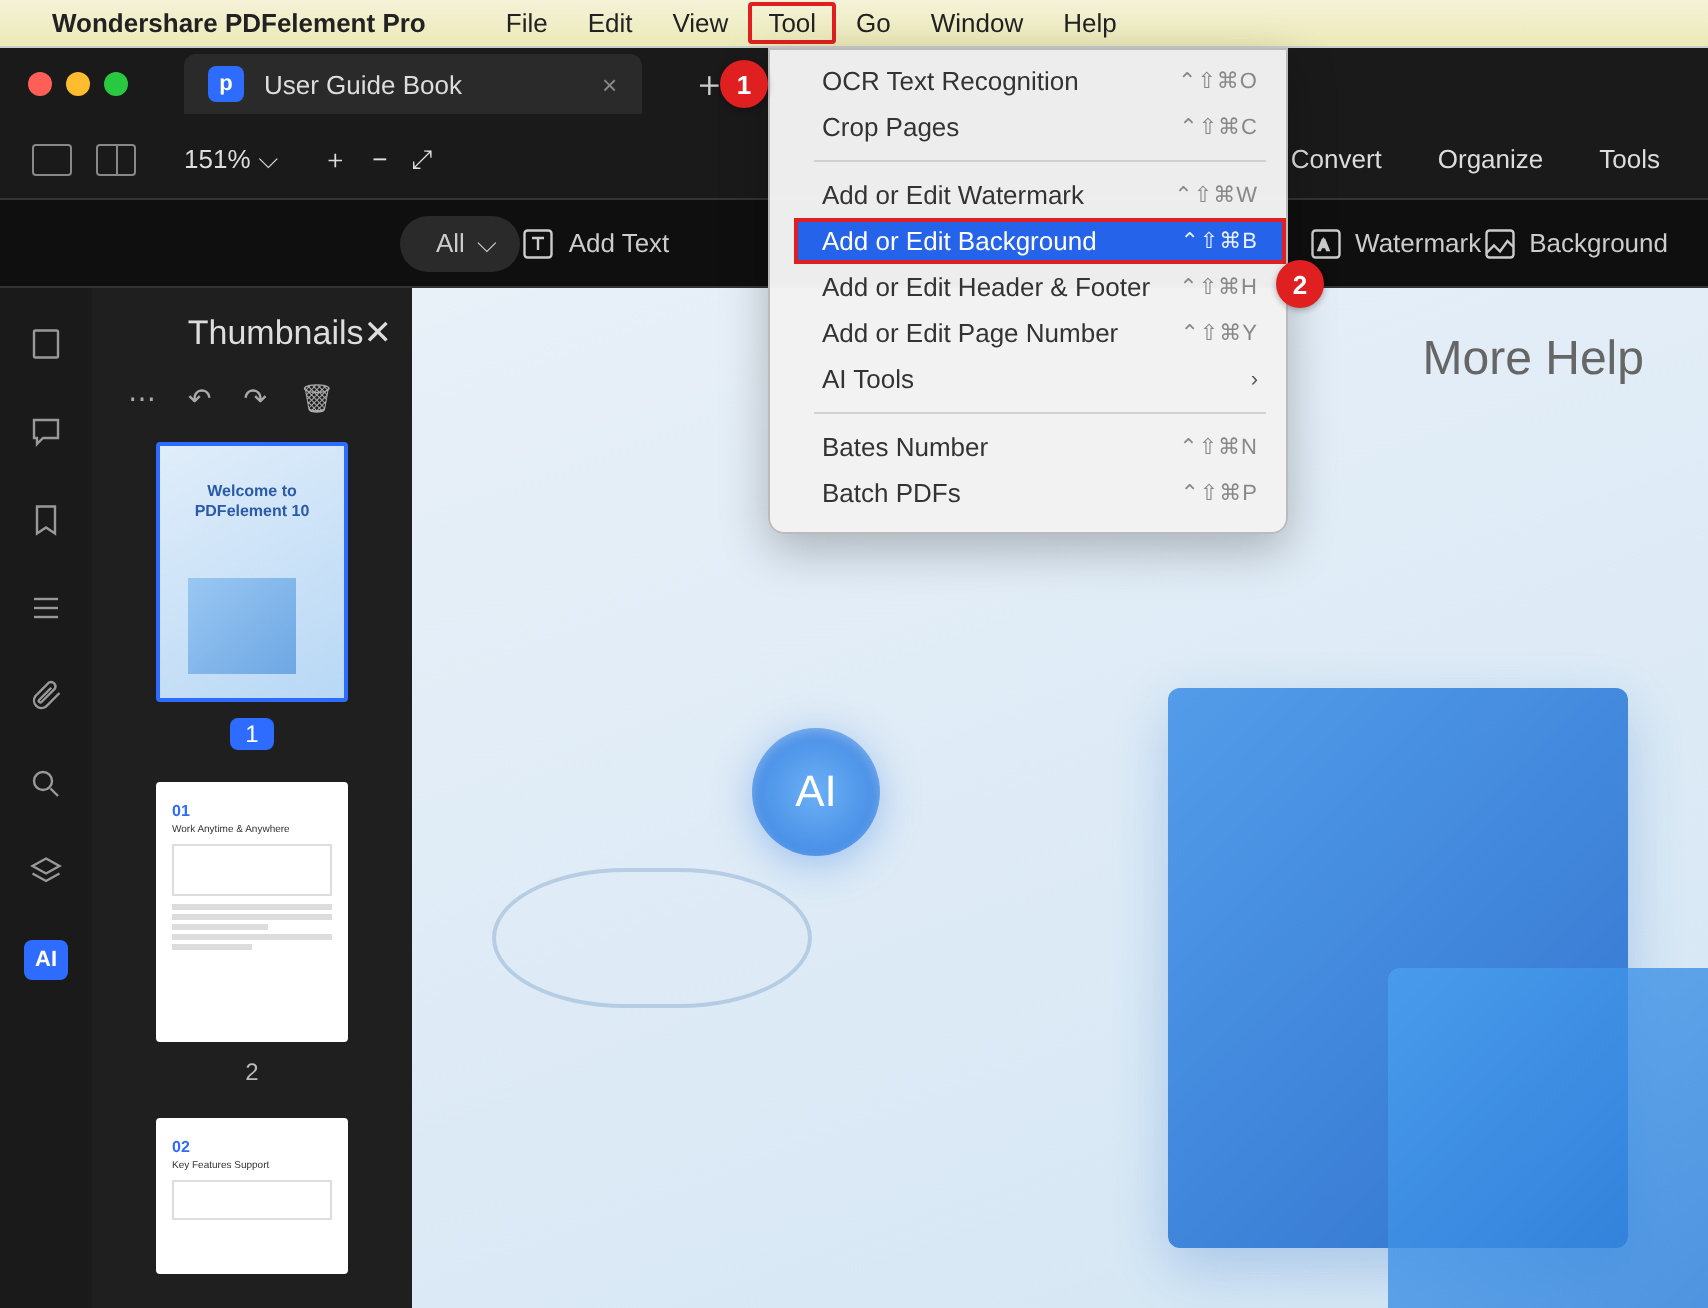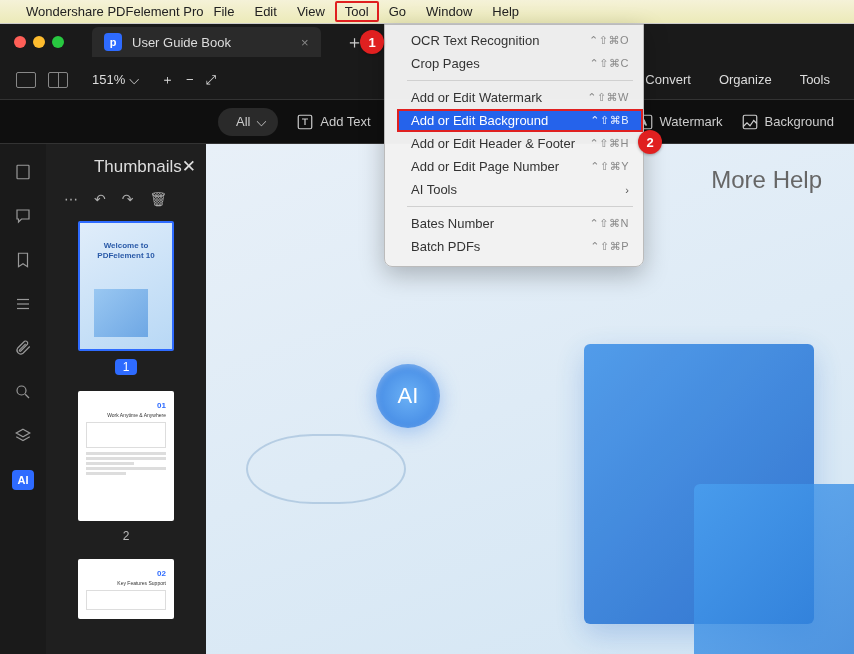--- a/index.html
+++ b/index.html
@@ -1,21 +1,21 @@
 <!DOCTYPE html>
 <html><head>
 <meta charset="utf-8">
 <style>
 * { margin: 0; padding: 0; box-sizing: border-box; font-family: -apple-system, BlinkMacSystemFont, "Segoe UI", sans-serif; }
 body { width: 854px; height: 654px; overflow: hidden; background: #000; position: relative; }
 
 
 .menubar { height: 24px; background: linear-gradient(#f5f2d8, #eceab8); display: flex; align-items: center; padding: 0 12px; font-size: 13px; color: #222; border-bottom: 1px solid #ccc; }
 .apple-logo { font-size: 15px; margin-right: 14px; }
-.app-name { font-weight: 400; margin-right: 0; }
+.app-name { font-weight: 700; margin-right: 30px; }
 .menu-item { padding: 3px 10px; cursor: default; }
 .menu-item.highlighted { border: 2px solid #e02020; padding: 1px 8px; border-radius: 2px; }
 
 
 .window { position: absolute; top: 24px; left: 0; right: 0; bottom: 0; background: #1a1a1a; }
 .titlebar { height: 36px; display: flex; align-items: center; padding-left: 14px; gap: 8px; background: #1a1a1a; }
 .traffic { display: flex; gap: 7px; }
 .dot { width: 12px; height: 12px; border-radius: 50%; }
 .red { background: #ff5f57; }
 .yellow { background: #febc2e; }
@@ -27,21 +27,21 @@
 
 
 .toolbar { height: 40px; background: #1a1a1a; display: flex; align-items: center; padding: 0 16px; gap: 12px; color: #ddd; font-size: 13px; border-bottom: 1px solid #333; }
 .tool-icon { width: 20px; height: 16px; border: 1.5px solid #888; border-radius: 2px; position: relative; cursor: pointer; }
 .tool-icon.split::after { content: ""; position: absolute; left: 50%; top: 0; bottom: 0; width: 1px; background: #888; }
 .zoom { display: flex; gap: 4px; margin-left: 12px; }
 .spacer { flex: 1; }
 .toolbar-action { display: flex; align-items: center; gap: 6px; padding: 4px 8px; cursor: pointer; }
 
 
-.subtoolbar { height: 44px; background: #0f0f0f; display: flex; align-items: center; justify-content: flex-start; padding: 0 20px; gap: 18px; color: #ccc; font-size: 13px; border-bottom: 1px solid #333; }
+.subtoolbar { height: 44px; background: #0f0f0f; display: flex; align-items: center; justify-content: flex-start; padding: 0 20px; color: #ccc; font-size: 13px; border-bottom: 1px solid #333; }
 .sub-btn { display: flex; align-items: center; gap: 6px; background: #2a2a2a; padding: 6px 12px; border-radius: 16px; cursor: pointer; }
 .sub-item { display: flex; align-items: center; gap: 6px; cursor: pointer; }
 .sub-item svg { width: 18px; height: 18px; stroke: #ccc; fill: none; stroke-width: 1.6; }
 
 
 .body { display: flex; height: calc(100% - 120px); }
 .sidebar { width: 46px; background: #1a1a1a; display: flex; flex-direction: column; align-items: center; gap: 24px; padding: 18px 0; }
 .side-icon { width: 20px; height: 20px; color: #999; cursor: pointer; display: flex; align-items: center; justify-content: center; }
 .side-icon svg { width: 18px; height: 18px; stroke: #999; fill: none; stroke-width: 1.6; }
 .side-icon.ai { background: #2e6bff; color: #fff; width: 22px; height: 20px; border-radius: 4px; font-size: 11px; font-weight: bold; stroke: none; }
@@ -60,21 +60,21 @@
 .canvas-shape1 { position: absolute; right: 40px; top: 200px; width: 230px; height: 280px; background: linear-gradient(135deg, #3a8fe8, #1560c8); opacity: 0.85; border-radius: 6px; box-shadow: 0 10px 30px rgba(30,100,200,0.3); }
 .canvas-shape2 { position: absolute; right: -60px; top: 340px; width: 220px; height: 260px; background: linear-gradient(135deg, #4aa0f0, #2070d0); opacity: 0.8; border-radius: 6px; }
 .ai-badge { position: absolute; left: 170px; top: 220px; width: 64px; height: 64px; background: radial-gradient(circle, #6ab0f5, #3a80e0); border-radius: 50%; display: flex; align-items: center; justify-content: center; color: #fff; font-size: 22px; font-weight: 500; box-shadow: 0 4px 20px rgba(60,130,230,0.4), inset 0 2px 6px rgba(255,255,255,0.3); }
 .canvas-floor { position: absolute; left: 40px; top: 290px; width: 160px; height: 70px; border: 2px solid rgba(120,160,200,0.4); border-radius: 50% / 60%; }
 .more-help { position: absolute; right: 32px; top: 22px; color: #666; font-size: 24px; font-weight: 300; }
 
 
 .thumb-hero { width: 100%; height: 100%; background: linear-gradient(150deg, #e0edfa, #b8d8f5); position: relative; }
 .thumb-hero-text { position: absolute; top: 18px; left: 0; right: 0; text-align: center; font-size: 8px; color: #2a5aa8; font-weight: 600; line-height: 1.2; }
 .thumb-hero-box { position: absolute; bottom: 12px; left: 14px; width: 54px; height: 48px; background: linear-gradient(135deg, #8cc0f0, #5a9ae0); opacity: 0.8; }
-.thumb-doc { padding: 10px 8px; font-size: 6px; color: #333; text-align: right; }
+.thumb-doc { padding: 10px 8px; font-size: 6px; color: #333; }
 .thumb-doc-h { color: #2e6bff; font-weight: bold; font-size: 8px; margin-bottom: 2px; }
 .thumb-doc-line { height: 3px; background: #ddd; margin: 2px 0; }
 .thumb-doc-box { height: 26px; border: 1px solid #ddd; margin: 4px 0; }
 
 
 .dropdown { position: absolute; top: 24px; left: 384px; width: 260px; background: rgba(242,242,242,0.98); border: 1px solid #bbb; border-radius: 0 0 8px 8px; box-shadow: 0 8px 24px rgba(0,0,0,0.25); font-size: 13px; color: #333; padding: 4px 0 8px 12px; z-index: 100; }
 .dd-item { display: flex; align-items: center; justify-content: space-between; padding: 4px 14px; cursor: default; }
 .dd-item.selected { background: #2563eb; color: #fff; border: 2px solid #e02020; padding: 2px 12px; margin: 0 0; }
 .dd-short { font-size: 11px; color: #888; letter-spacing: 0.5px; }
 .dd-item.selected .dd-short { color: #eaf2ff; }
@@ -244,21 +244,21 @@
           <div class="thumb-doc-box"></div>
           <div class="thumb-doc-line"></div>
           <div class="thumb-doc-line"></div>
           <div class="thumb-doc-line" style="width:60%;"></div>
           <div class="thumb-doc-line"></div>
           <div class="thumb-doc-line" style="width:50%;"></div>
         </div>
       </div>
       <div class="page-num"><span>2</span></div>
 
-      <div class="thumb noborder" style="height:60px;">
+      <div class="thumb noborder" style="height:78px;">
         <div class="thumb-doc">
           <div class="thumb-doc-h">02</div>
           <div style="font-size:5px;">Key Features Support</div>
           <div class="thumb-doc-box" style="height:20px;"></div>
         </div>
       </div>
     </div>
 
     <div class="canvas">
       <div class="more-help">More Help</div>

